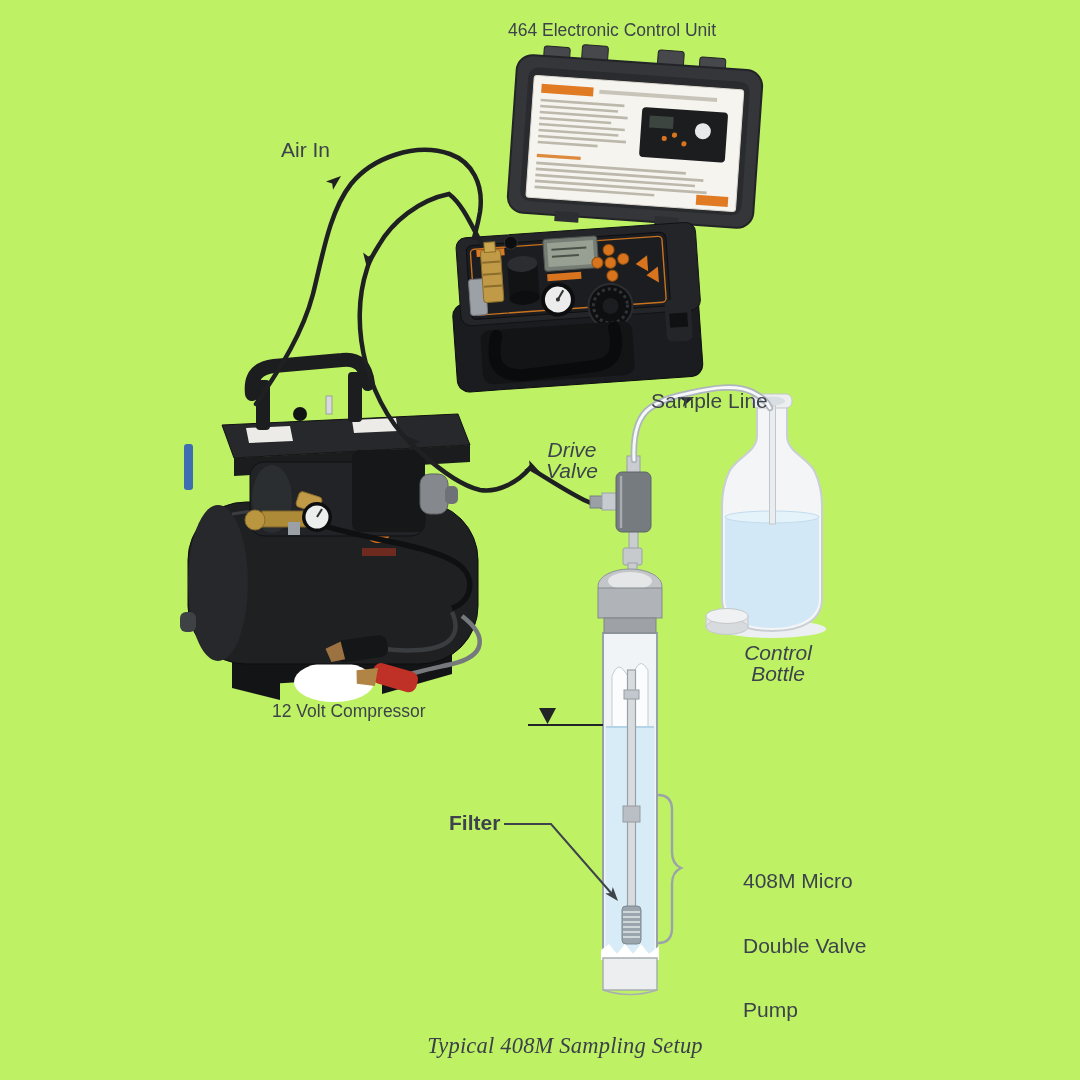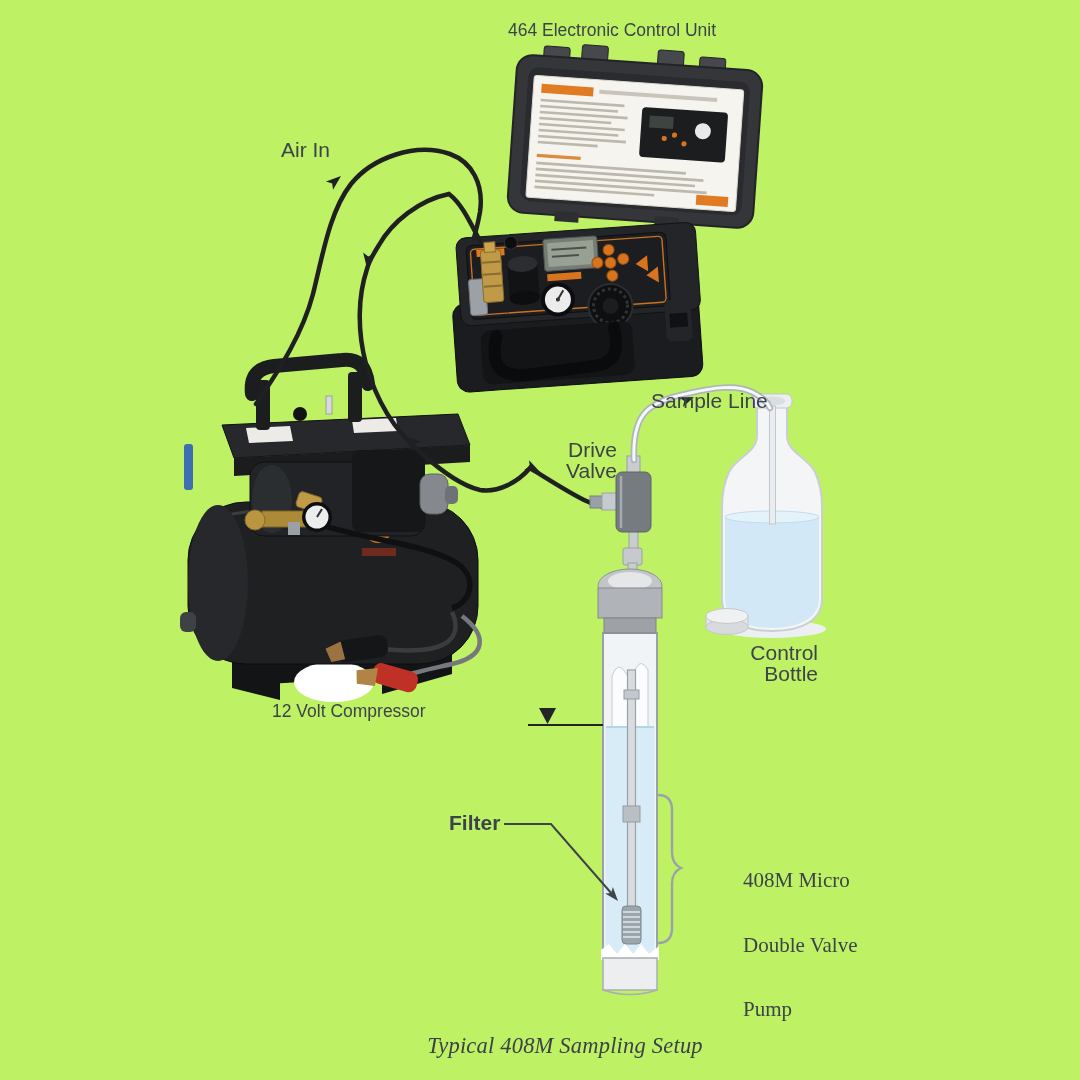--- a/index.html
+++ b/index.html
@@ -4,30 +4,30 @@
 <style>
   :root{
     --label-text:#3d434c; --caption-text:#3b4049; --accent-orange:#d8731e;
     --tube-black:#1f2022; --water-blue:#d8ecf8; --leader-gray:#9aa2a9;
   }
   html,body{margin:0;padding:0;background:#fff;}
   #canvas{position:relative;width:1080px;height:1080px;background:#bef264;overflow:hidden;
           font-family:"Liberation Sans","DejaVu Sans",sans-serif;}
   svg{position:absolute;left:0;top:0;}
   .lbl{position:absolute;color:var(--label-text);font-size:21px;line-height:21px;white-space:pre;}
-  .lbl.center{text-align:right;white-space:normal;}
+  .lbl.center{text-align:center;white-space:normal;font-style:italic;}
   .lbl span{display:block;}
   #title-label{left:437px;top:20px;width:350px;text-align:center;font-size:17.5px;}
   #air-in-label{left:281px;top:139px;}
   #drive-line-label{left:527px;top:439px;width:90px;}
   #sample-line-label{left:651px;top:348px;margin-top:42px;}
   #sample-bottle-label{left:738px;top:642px;width:80px;}
   #compressor-label{left:272px;top:701px;font-size:17.5px;}
   #filter-label{left:449px;top:812px;font-weight:bold;}
-  #pump-label{left:743px;top:827px;width:120px;line-height:21.5px;font-family:Liberation Serif, serif;}
+  #pump-label{left:743px;top:827px;width:120px;line-height:21.5px;}
   #caption-label{left:340px;top:1035px;width:450px;text-align:center;
     font-family:"Liberation Serif","DejaVu Serif",serif;font-style:italic;font-weight:normal;
     font-size:22.5px;color:var(--caption-text);letter-spacing:.2px;}
   .tube{fill:none;stroke:var(--tube-black);stroke-width:4.5;stroke-linecap:round;}
   .arr{fill:var(--tube-black);}
   .ltube-o{fill:none;stroke:#aeb5bc;stroke-width:6.5;stroke-linecap:round;}
   .ltube-i{fill:none;stroke:#f6f8f9;stroke-width:3;stroke-linecap:round;}
 </style>
 </head>
 <body>

